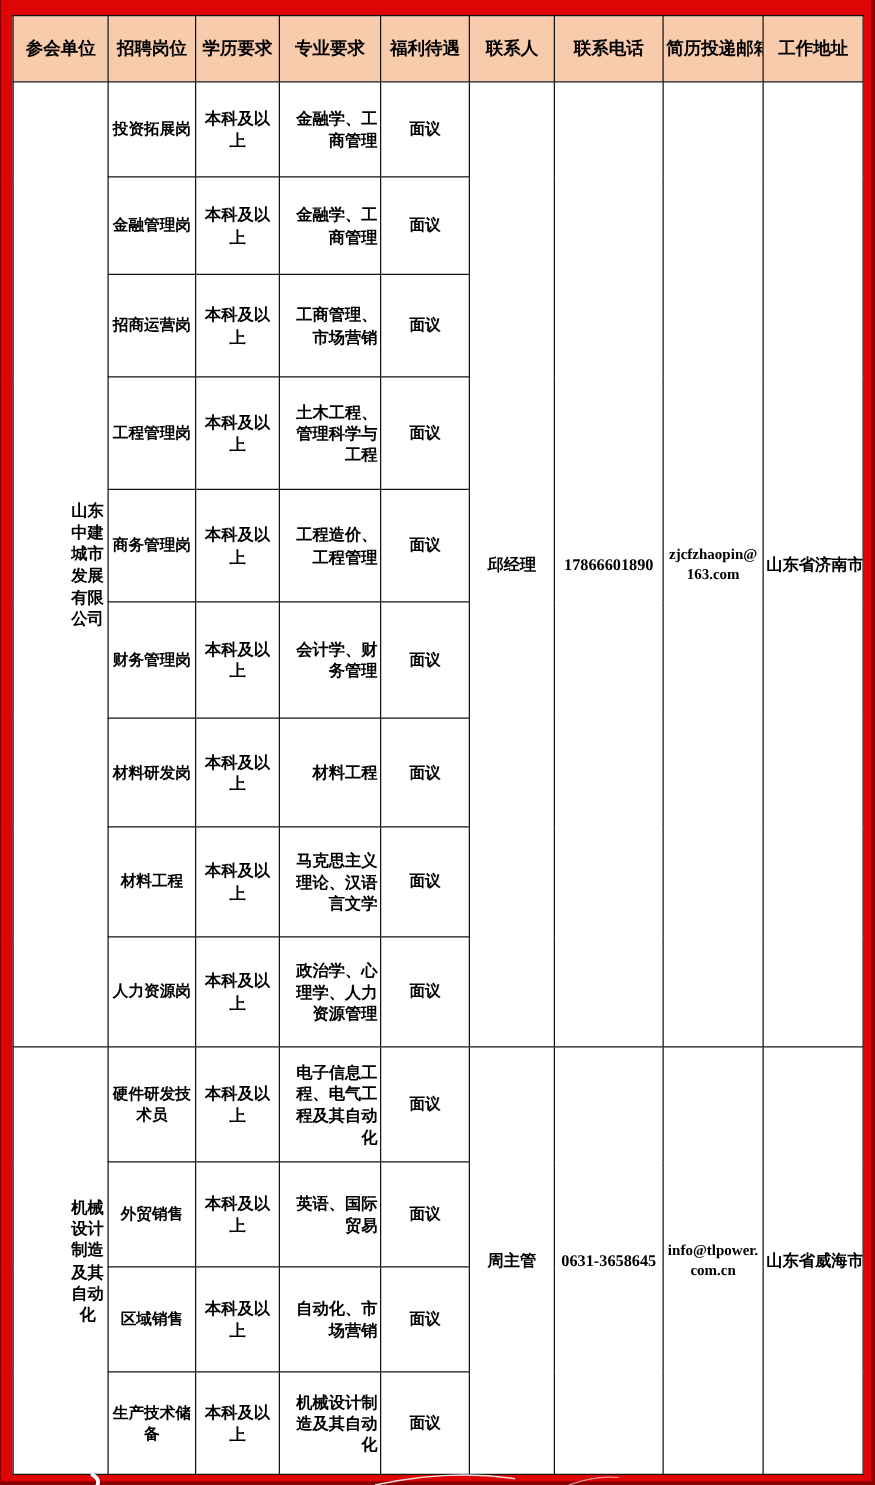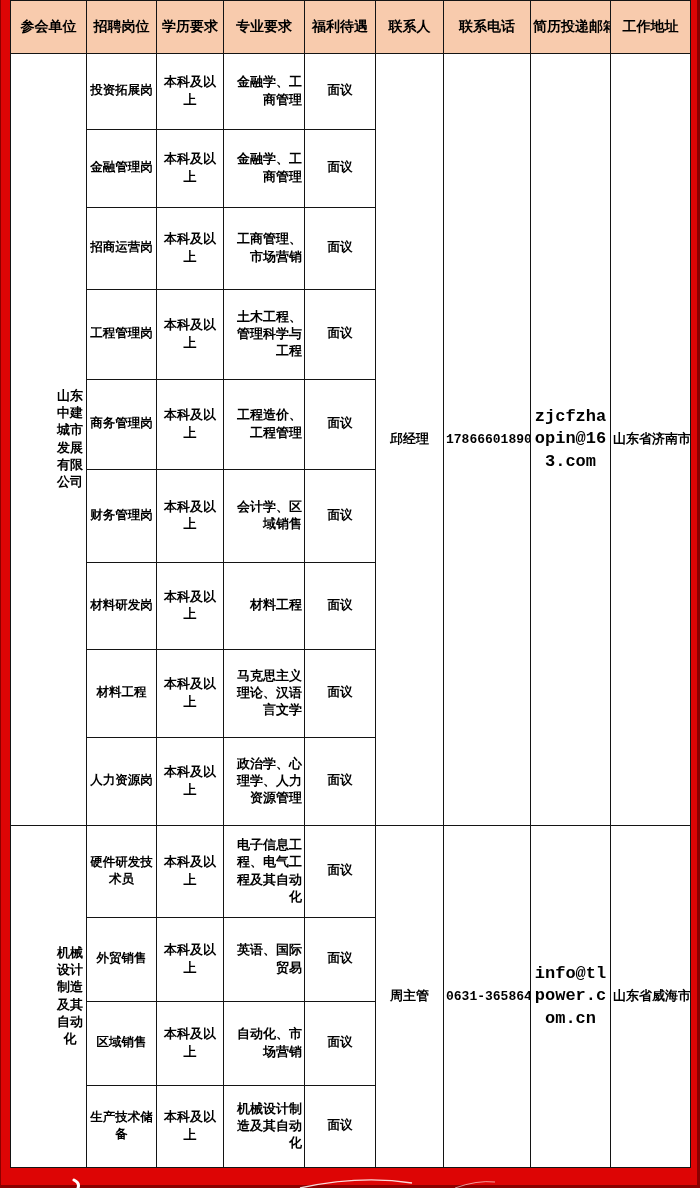--- a/index.html
+++ b/index.html
@@ -9,41 +9,40 @@
     background:var(--frame_red,#dd0505);
   }
   .page-frame{
     position:absolute;inset:0;
     background:var(--frame_red,#dd0505);
     box-shadow:inset -3px 0 0 var(--frame_dark_red,#8b0000),
                inset 0 -3px 0 var(--frame_dark_red,#8b0000),
                inset 1px 0 0 var(--frame_dark_red,#8b0000);
   }
   table.recruit{
-    position:absolute;left:10px;top:0;width:680px;
+    position:absolute;left:10px;top:12px;width:680px;
     border-collapse:collapse;table-layout:fixed;
     background:var(--cell_white,#ffffff);
-    font-family:Liberation Mono, monospace;
   }
   th,td{
     border:1.6px solid var(--grid_black,#141414);
     font-weight:bold;color:var(--text_black,#000);
     text-align:center;vertical-align:middle;
     padding:0 2px;overflow:hidden;
   }
   th{
     background:var(--header_bg,#f8cbad);
     font-size:14px;white-space:nowrap;height:52px;
   }
   td{font-size:12.5px;line-height:1.32;}
   td.company{font-size:13px;padding-left:45px;}
   td.edu{font-size:13px;}
   td.major{font-size:13px;text-align:right;}
   td.contact,td.phone,td.addr{white-space:nowrap;font-size:13px;}
-  td.email{word-break:break-all;font-size:17px;}
+  td.email{word-break:break-all;font-size:12px;}
   .band-decor{position:absolute;left:0;top:1168px;width:700px;height:20px;pointer-events:none;}
 </style>
 </head>
 <body>
 
 <div class="page-frame">
 
   <table class="recruit">
     <colgroup>
       <col style="width:76px">
@@ -102,21 +101,21 @@
       </tr>
       <tr style="height:90px">
         <td>商务管理岗</td>
         <td class="edu">本科及以上</td>
         <td class="major">工程造价、工程管理</td>
         <td>面议</td>
       </tr>
       <tr style="height:93px">
         <td>财务管理岗</td>
         <td class="edu">本科及以上</td>
-        <td class="major">会计学、区域销售</td>
+        <td class="major">会计学、财务管理</td>
         <td>面议</td>
       </tr>
       <tr style="height:87px">
         <td>材料研发岗</td>
         <td class="edu">本科及以上</td>
         <td class="major">材料工程</td>
         <td>面议</td>
       </tr>
       <tr style="height:88px">
         <td>材料工程</td>

